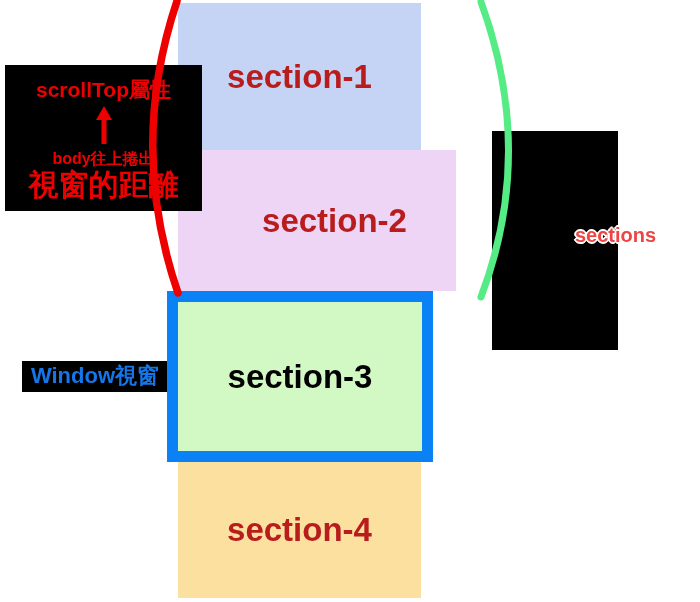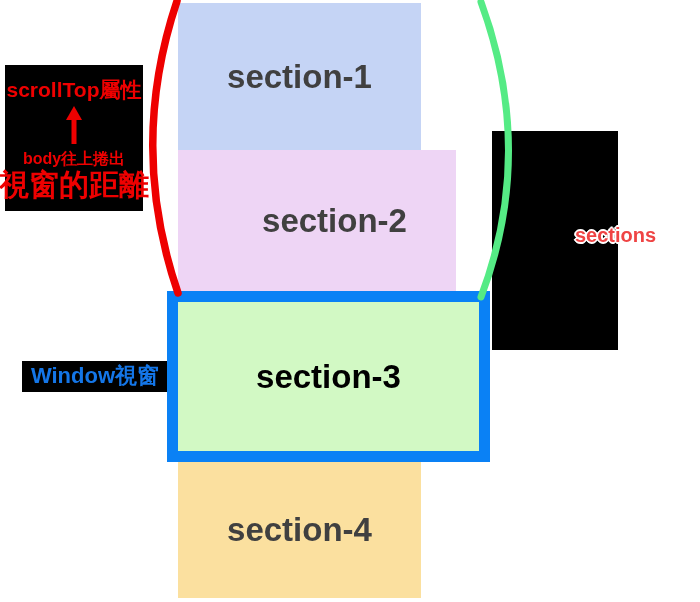--- a/index.html
+++ b/index.html
@@ -4,35 +4,35 @@
 <style>
   html,body{margin:0;padding:0;background:#fff;}
   .canvas{
     position:relative;width:700px;height:602px;background:#ffffff;
     font-family:"Liberation Sans","DejaVu Sans",sans-serif;overflow:hidden;
   }
   
   .section{
     position:absolute;left:178px;width:243px;
     display:flex;align-items:center;justify-content:center;
-    font-size:33px;font-weight:bold;color:#404040;
+    font-size:33px;font-weight:bold;color:#b91c1c;
   }
   .sec1{top:3px;height:147px;background:#c5d4f5;}
   .sec2{top:150px;height:141px;background:#eed5f5;padding-left:35px;}
   .sec4{top:462px;height:136px;background:#fbe09f;}
   
   .window-box{
-    position:absolute;left:167px;top:291px;width:323px;height:171px;
+    position:absolute;left:167px;top:291px;width:266px;height:171px;
     box-sizing:border-box;border:11px solid #0a81f5;background:#d2f9c4;
     display:flex;align-items:center;justify-content:center;
     font-size:33px;font-weight:bold;color:#000;z-index:2;
   }
   
   .scrolltop-box{
-    position:absolute;left:5px;top:65px;width:138px;height:146px;
+    position:absolute;left:5px;top:65px;width:197px;height:146px;
     background:#000;color:#ee0000;font-weight:bold;text-align:center;
     display:flex;flex-direction:column;align-items:center;z-index:1;
   }
   .scrolltop-box .t1{font-size:21px;line-height:24px;margin-top:13px;white-space:nowrap;}
   .scrolltop-box .arrow{margin:4px 0 2px 0;}
   .scrolltop-box .t2{font-size:16px;line-height:26px;white-space:nowrap;}
   .scrolltop-box .t3{font-size:30px;line-height:26px;white-space:nowrap;}
   
   .window-label{
     position:absolute;left:22px;top:361px;width:146px;height:31px;

